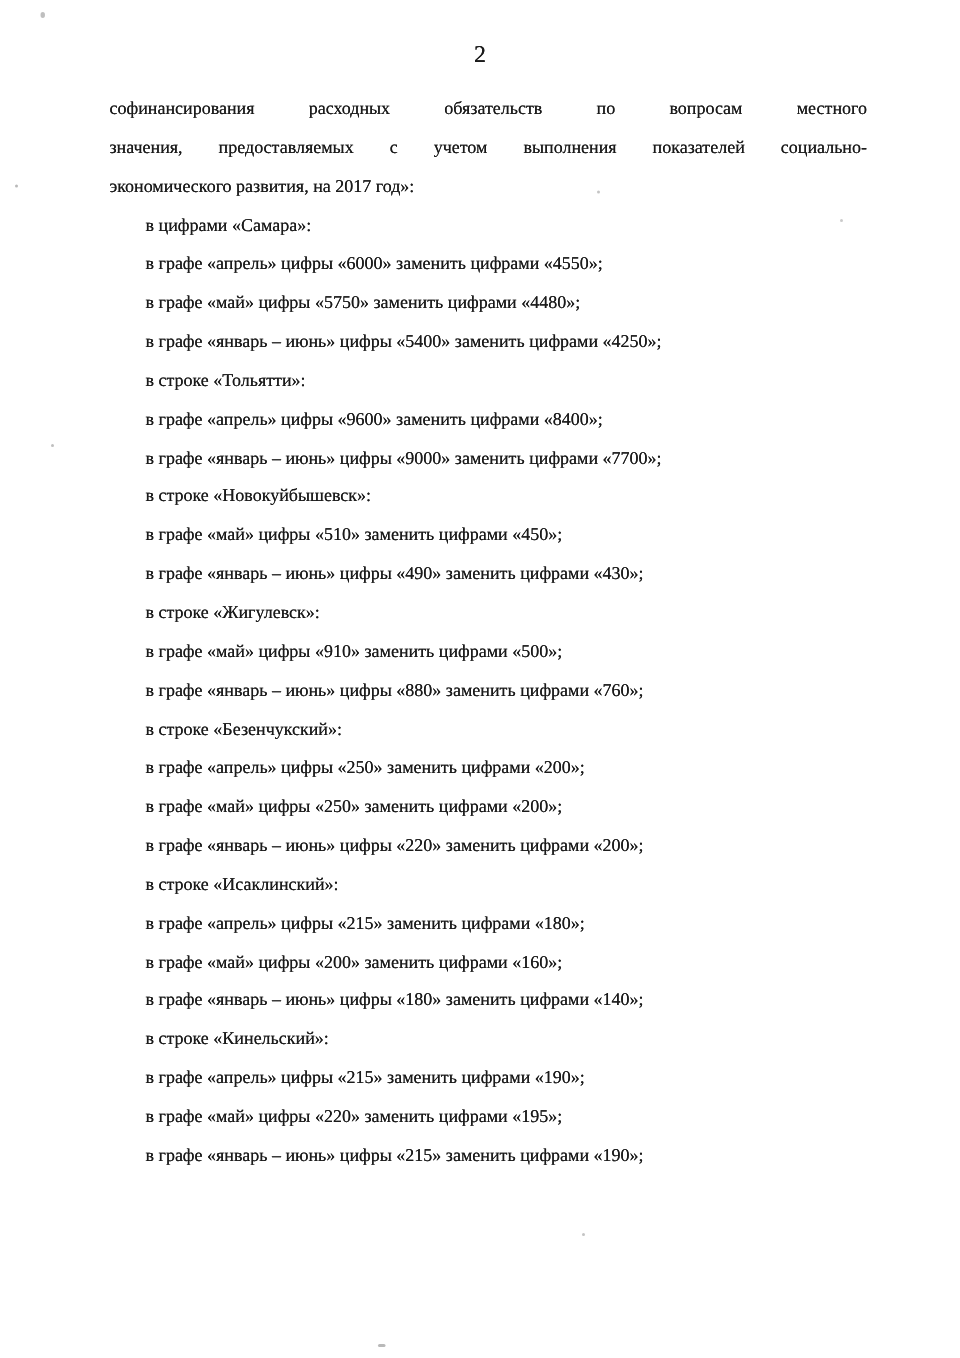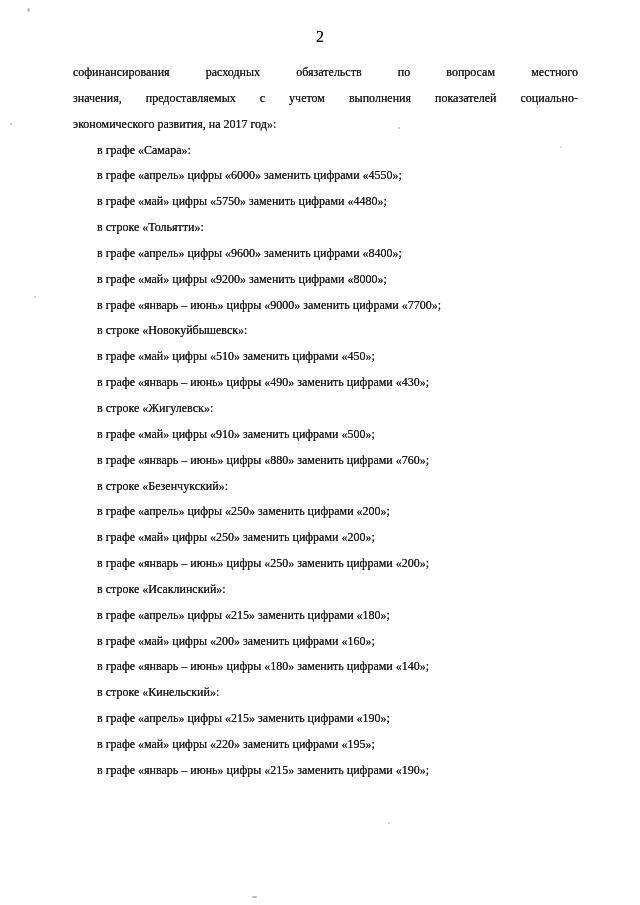--- a/index.html
+++ b/index.html
@@ -49,41 +49,41 @@
 
 <div class="page">
 
   <div class="page-number">2</div>
 
   <div class="text-block">
     <div class="line just">софинансирования расходных обязательств по вопросам местного</div>
     <div class="line just">значения, предоставляемых с учетом выполнения показателей социально-</div>
     <div class="line">экономического развития, на 2017 год»:</div>
 
-    <div class="line indent">в графе «Самара»:</div>
+    <div class="line indent">в цифрами «Самара»:</div>
     <div class="line indent">в графе «апрель» цифры «6000» заменить цифрами «4550»;</div>
     <div class="line indent">в графе «май» цифры «5750» заменить цифрами «4480»;</div>
+    <div class="line indent">в графе «январь – июнь» цифры «5400» заменить цифрами «4250»;</div>
 
     <div class="line indent">в строке «Тольятти»:</div>
     <div class="line indent">в графе «апрель» цифры «9600» заменить цифрами «8400»;</div>
-    <div class="line indent">в графе «май» цифры «9200» заменить цифрами «8000»;</div>
     <div class="line indent">в графе «январь – июнь» цифры «9000» заменить цифрами «7700»;</div>
 
     <div class="line indent">в строке «Новокуйбышевск»:</div>
     <div class="line indent">в графе «май» цифры «510» заменить цифрами «450»;</div>
     <div class="line indent">в графе «январь – июнь» цифры «490» заменить цифрами «430»;</div>
 
     <div class="line indent">в строке «Жигулевск»:</div>
     <div class="line indent">в графе «май» цифры «910» заменить цифрами «500»;</div>
     <div class="line indent">в графе «январь – июнь» цифры «880» заменить цифрами «760»;</div>
 
     <div class="line indent">в строке «Безенчукский»:</div>
     <div class="line indent">в графе «апрель» цифры «250» заменить цифрами «200»;</div>
     <div class="line indent">в графе «май» цифры «250» заменить цифрами «200»;</div>
-    <div class="line indent">в графе «январь – июнь» цифры «250» заменить цифрами «200»;</div>
+    <div class="line indent">в графе «январь – июнь» цифры «220» заменить цифрами «200»;</div>
 
     <div class="line indent">в строке «Исаклинский»:</div>
     <div class="line indent">в графе «апрель» цифры «215» заменить цифрами «180»;</div>
     <div class="line indent">в графе «май» цифры «200» заменить цифрами «160»;</div>
     <div class="line indent">в графе «январь – июнь» цифры «180» заменить цифрами «140»;</div>
 
     <div class="line indent">в строке «Кинельский»:</div>
     <div class="line indent">в графе «апрель» цифры «215» заменить цифрами «190»;</div>
     <div class="line indent">в графе «май» цифры «220» заменить цифрами «195»;</div>
     <div class="line indent">в графе «январь – июнь» цифры «215» заменить цифрами «190»;</div>

